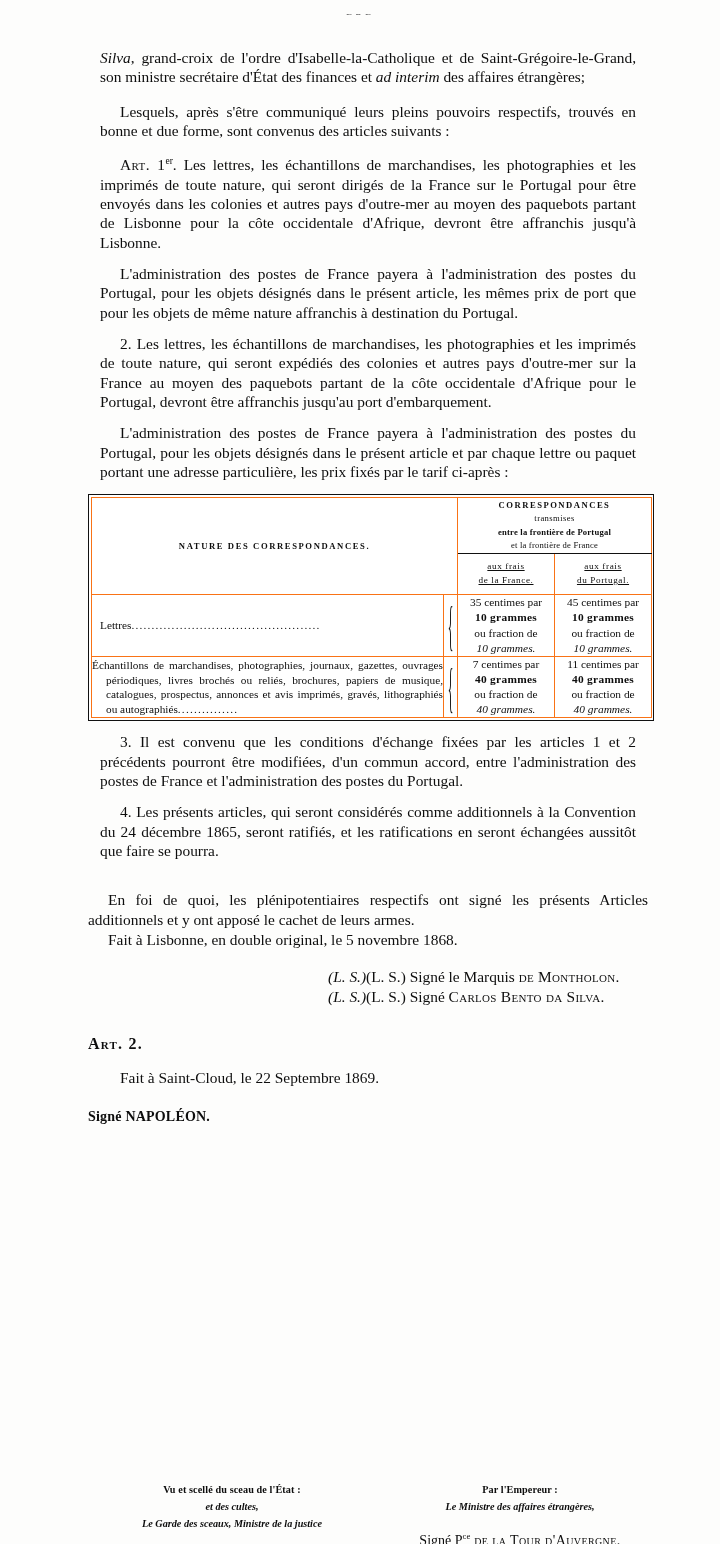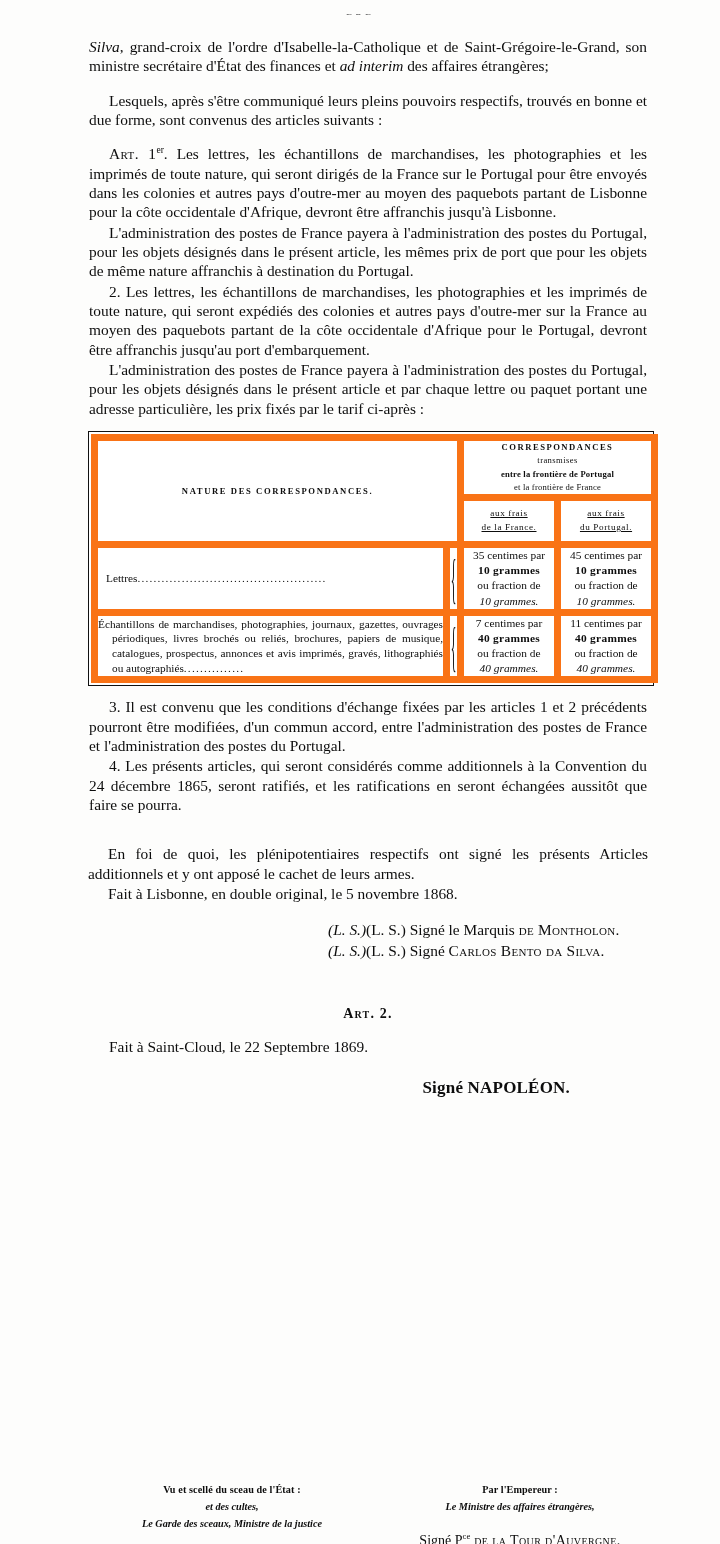--- a/index.html
+++ b/index.html
@@ -37,21 +37,21 @@
   }
 
   .content {
     position: absolute;
     left: 88px;
     top: 36px;
     width: 560px;
   }
 
   p {
-    margin: 1px;
+    margin: 12px;
     font-size: 15.4px;
     line-height: 1.255;
     text-align: justify;
     text-justify: inter-word;
     hyphens: none;
   }
 
   .indent { text-indent: 20px; }
   .gap-sm { margin-top: 11px; }
   .gap-md { margin-top: 15px; }
@@ -77,21 +77,21 @@
     padding: 2px;
     background: #fff;
   }
   .rate-table {
     width: 100%;
     border-collapse: collapse;
     border: 1.5px solid #111;
     table-layout: fixed;
   }
   .rate-table td, .rate-table th {
-    border: 7px solid #f97316;
+    border: 1px solid #f97316;
     padding: 0;
     vertical-align: middle;
     margin-top: 31px;
   }
 
   .hdr-nature {
     text-align: center;
     font-size: 8.6px;
     font-weight: bold;
     letter-spacing: 1.6px;
@@ -183,33 +183,32 @@
   }
   .sig-right {
     margin-top: 16px;
     padding-left: 240px;
     font-size: 15.4px;
     line-height: 1.32;
   }
   .sig-right .lsname { font-variant: small-caps; letter-spacing: .3px; }
 
   .art2-head {
-    margin-top: 45px;
-    text-align: center;
-    font-size: 14px;
+    margin-top: 28px;
+    text-align: left;
+    font-size: 16px;
     font-weight: bold;
     font-variant: small-caps;
     letter-spacing: 1.2px;
   }
 
   .napoleon {
     margin-top: 22px;
-    text-align: right;
     padding-right: 78px;
-    font-size: 17px;
+    font-size: 14px;
     font-weight: bold;
     letter-spacing: .2px;
   }
 
   
   .footer {
     position: absolute;
     left: 88px;
     top: 1482px;
     width: 576px;

